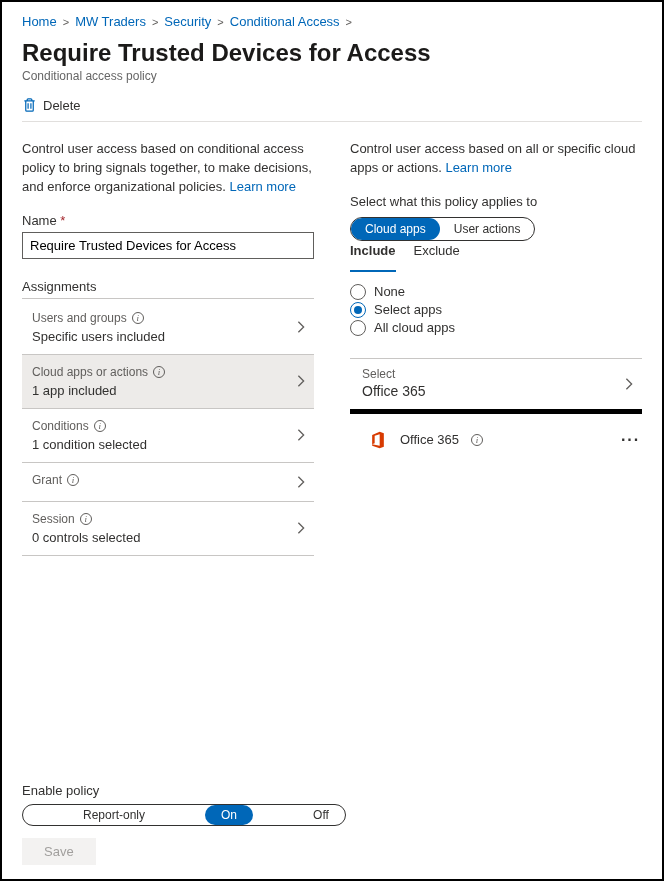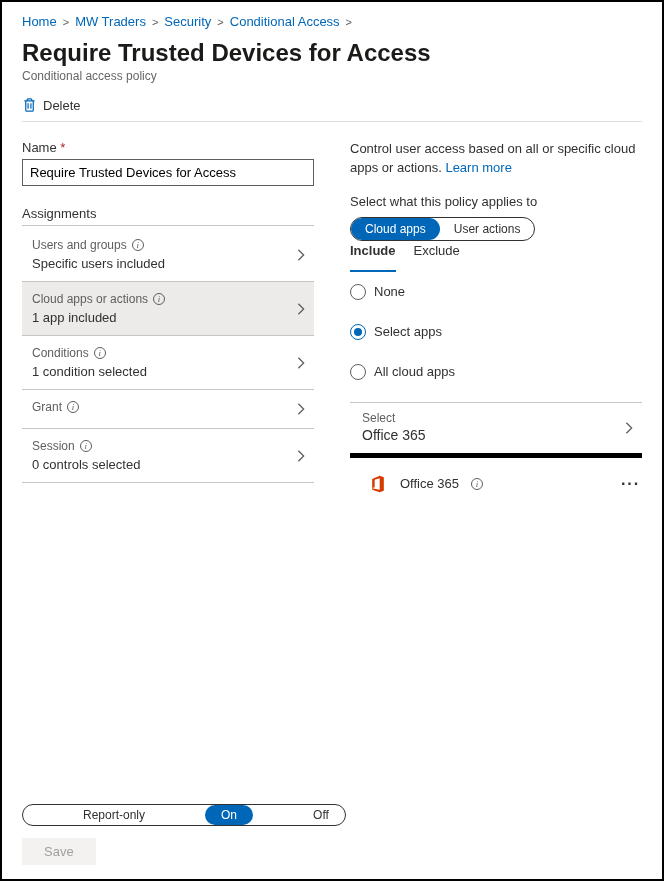--- a/index.html
+++ b/index.html
@@ -122,21 +122,21 @@
     border-radius: 20px;
   }
   .tabs {
     display: flex;
     gap: 18px;
     font-size: 13px;
     margin-bottom: 12px;
   }
   .tabs span { cursor: pointer; padding-bottom: 12px; color: #323130; }
   .tabs span.active { border-bottom: 2px solid #0067b8; font-weight: 600; }
-  .radio-group { display: flex; flex-direction: column; gap: 24px; margin-bottom: 6px; padding-bottom: 16px; }
+  .radio-group { display: flex; flex-direction: column; gap: 2px; margin-bottom: 6px; padding-bottom: 16px; }
   .radio-row { display: flex; align-items: center; gap: 8px; font-size: 13px; cursor: pointer; }
   .radio {
     width: 16px; height: 16px;
     border: 1px solid #605e5c;
     border-radius: 50%;
     display: inline-flex;
     align-items: center; justify-content: center;
   }
   .radio.sel { border-color: #0067b8; }
   .radio.sel::after {
@@ -228,20 +228,24 @@
   <div class="toolbar">
     <svg class="delete-icon" viewBox="0 0 16 16">
       <path d="M2.5 3.5h11 M5.5 3.5v-1a1 1 0 0 1 1-1h3a1 1 0 0 1 1 1v1 M4 3.5v10a1 1 0 0 0 1 1h6a1 1 0 0 0 1-1v-10 M6.5 6v6 M9.5 6v6"></path>
     </svg>
     <span class="delete-label">Delete</span>
   </div>
 
   <div class="columns">
 
     <div class="col">
+      <div class="intro">
+        <span>Control user access based on conditional access policy to bring signals together, to make decisions, and enforce organizational policies.</span>
+        <a class="link">Learn more</a>
+      </div>
 
       <div class="field-label">
         <span>Name</span> <span class="req">*</span>
       </div>
       <input type="text" value="Require Trusted Devices for Access" style="">
 
       <div class="section-heading">Assignments</div>
 
       <div class="assign-item">
         <div class="assign-title">
@@ -344,20 +348,21 @@
           <path fill="#d83b01" d="M14 2 L19 4 V20 L14 22 L5 19 V17 L14 19 V5 L8 7 V16 L5 17 V6 Z"></path>
         </svg>
         <span>Office 365</span>
         <span class="info-icon">i</span>
         <span class="more">···</span>
       </div>
     </div>
   </div>
 
   <div class="footer">
+    <div class="footer-label">Enable policy</div>
     <div class="tri-toggle">
       <span>Report-only</span>
       <span class="active">On</span>
       <span>Off</span>
     </div>
     <div>
       <button class="save-btn">Save</button>
     </div>
   </div>
 

